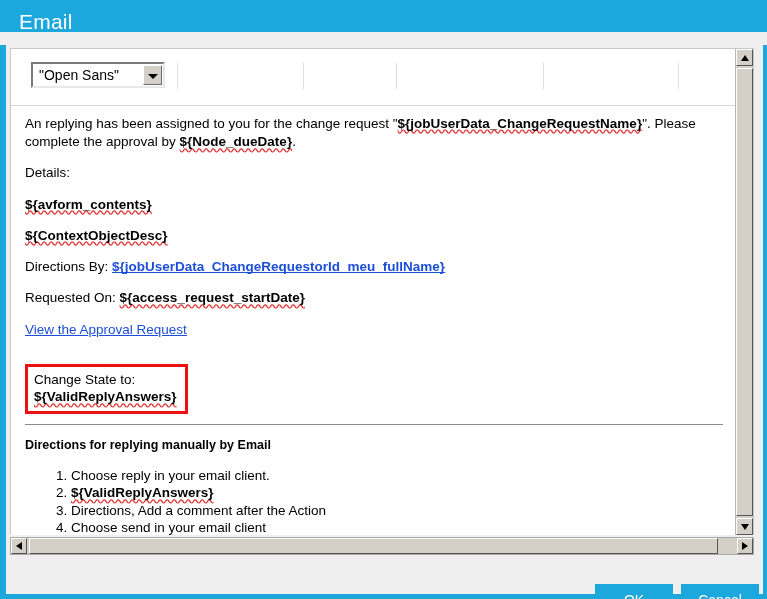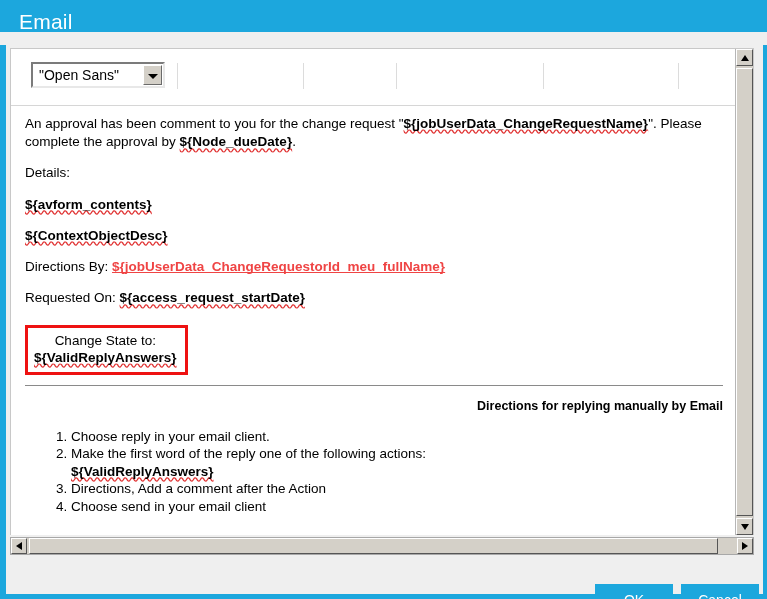--- a/index.html
+++ b/index.html
@@ -218,45 +218,43 @@
     padding: 8px 14px 0 14px;
     font-size: 13.5px;
     color: #000000;
     line-height: 1.35;
   }
   .doc p { margin: 0 0 13px 0; }
 
   .sp { text-decoration: underline wavy #e03030; text-decoration-skip-ink: none; font-weight: bold; }
 
   .lnk {
-    color: #ef4444;
+    color: #1d4ed8;
     text-decoration: underline;
   }
   .lnk.sp { text-decoration: underline; }
 
   .redbox {
     border: 3px solid #ee1111;
     display: inline-block;
     padding: 4px 8px 5px 6px;
-    margin: 4px 0 0 0;
+    margin: 12px 0 0 0;
     line-height: 1.3;
-    text-align: center;
   }
 
   .hr {
     border: 0;
     border-top: 1px solid #8a8a8a;
     margin: 10px 0 12px 0;
   }
 
   .dir-title {
     font-weight: bold;
     font-size: 12.5px;
     margin: 0 0 9px 0;
-    text-align: right;
   }
 
   ol.steps {
     margin: 0;
     padding-left: 46px;
     font-size: 13.5px;
     line-height: 1.30;
   }
   ol.steps li { margin: 0; }
   ol.steps li .sub { display: block; }
@@ -447,45 +445,46 @@
           <span class="align-icon justify">
               <i></i>
               <i></i>
               <i></i>
             </span>
         </div>
       </div>
 
       <div class="doc">
 
-        <p><span>An approval has been comment to you for the change request "</span><span class="sp">${jobUserData_ChangeRequestName}</span><span>". Please complete the approval by </span><span class="sp">${Node_dueDate}</span><span>.</span></p>
+        <p><span>An replying has been assigned to you for the change request "</span><span class="sp">${jobUserData_ChangeRequestName}</span><span>". Please complete the approval by </span><span class="sp">${Node_dueDate}</span><span>.</span></p>
 
         <p>Details:</p>
 
         <p><span class="sp">${avform_contents}</span></p>
 
         <p><span class="sp">${ContextObjectDesc}</span></p>
 
         <p><span>Directions By: </span><span class="lnk sp">${jobUserData_ChangeRequestorId_meu_fullName}</span></p>
 
         <p><span>Requested On: </span><span class="sp">${access_request_startDate}</span></p>
 
+        <p><span class="lnk">View the Approval Request</span></p>
 
         <div class="redbox">
           <div>Change State to:</div>
           <div class="sp">${ValidReplyAnswers}</div>
         </div>
 
         <hr class="hr">
 
         <p class="dir-title">Directions for replying manually by Email</p>
 
         <ol class="steps">
           <li><span>Choose reply in your email client.</span></li>
-          <li><span>Make the first word of the reply one of the following actions:</span><span class="sub sp">${ValidReplyAnswers}</span></li>
+          <li><span class="sub sp">${ValidReplyAnswers}</span></li>
           <li><span>Directions, Add a comment after the Action</span></li>
           <li><span>Choose send in your email client</span></li>
         </ol>
       </div>
 
       <div class="vscroll">
         <div class="vs-btn up">
             <span class="ar"></span>
           </div>
         <div class="vs-thumb"></div>

